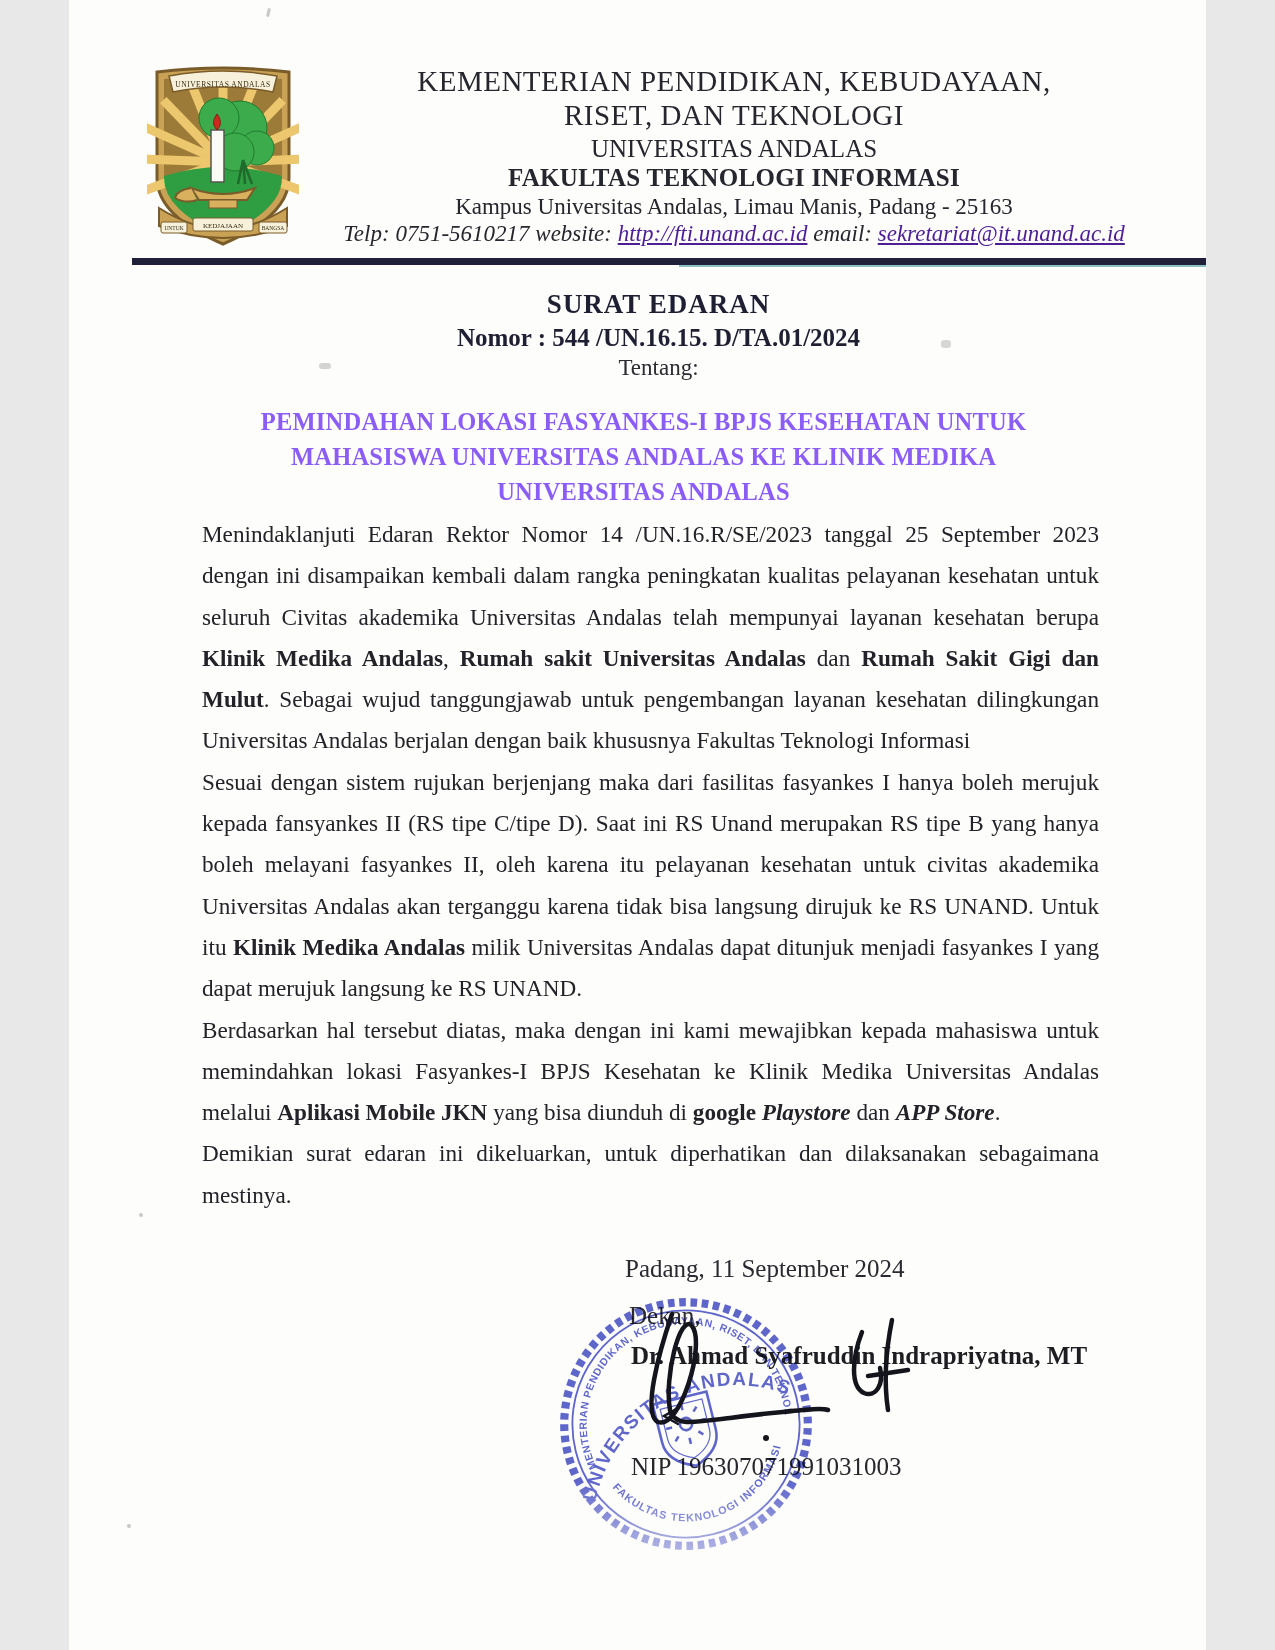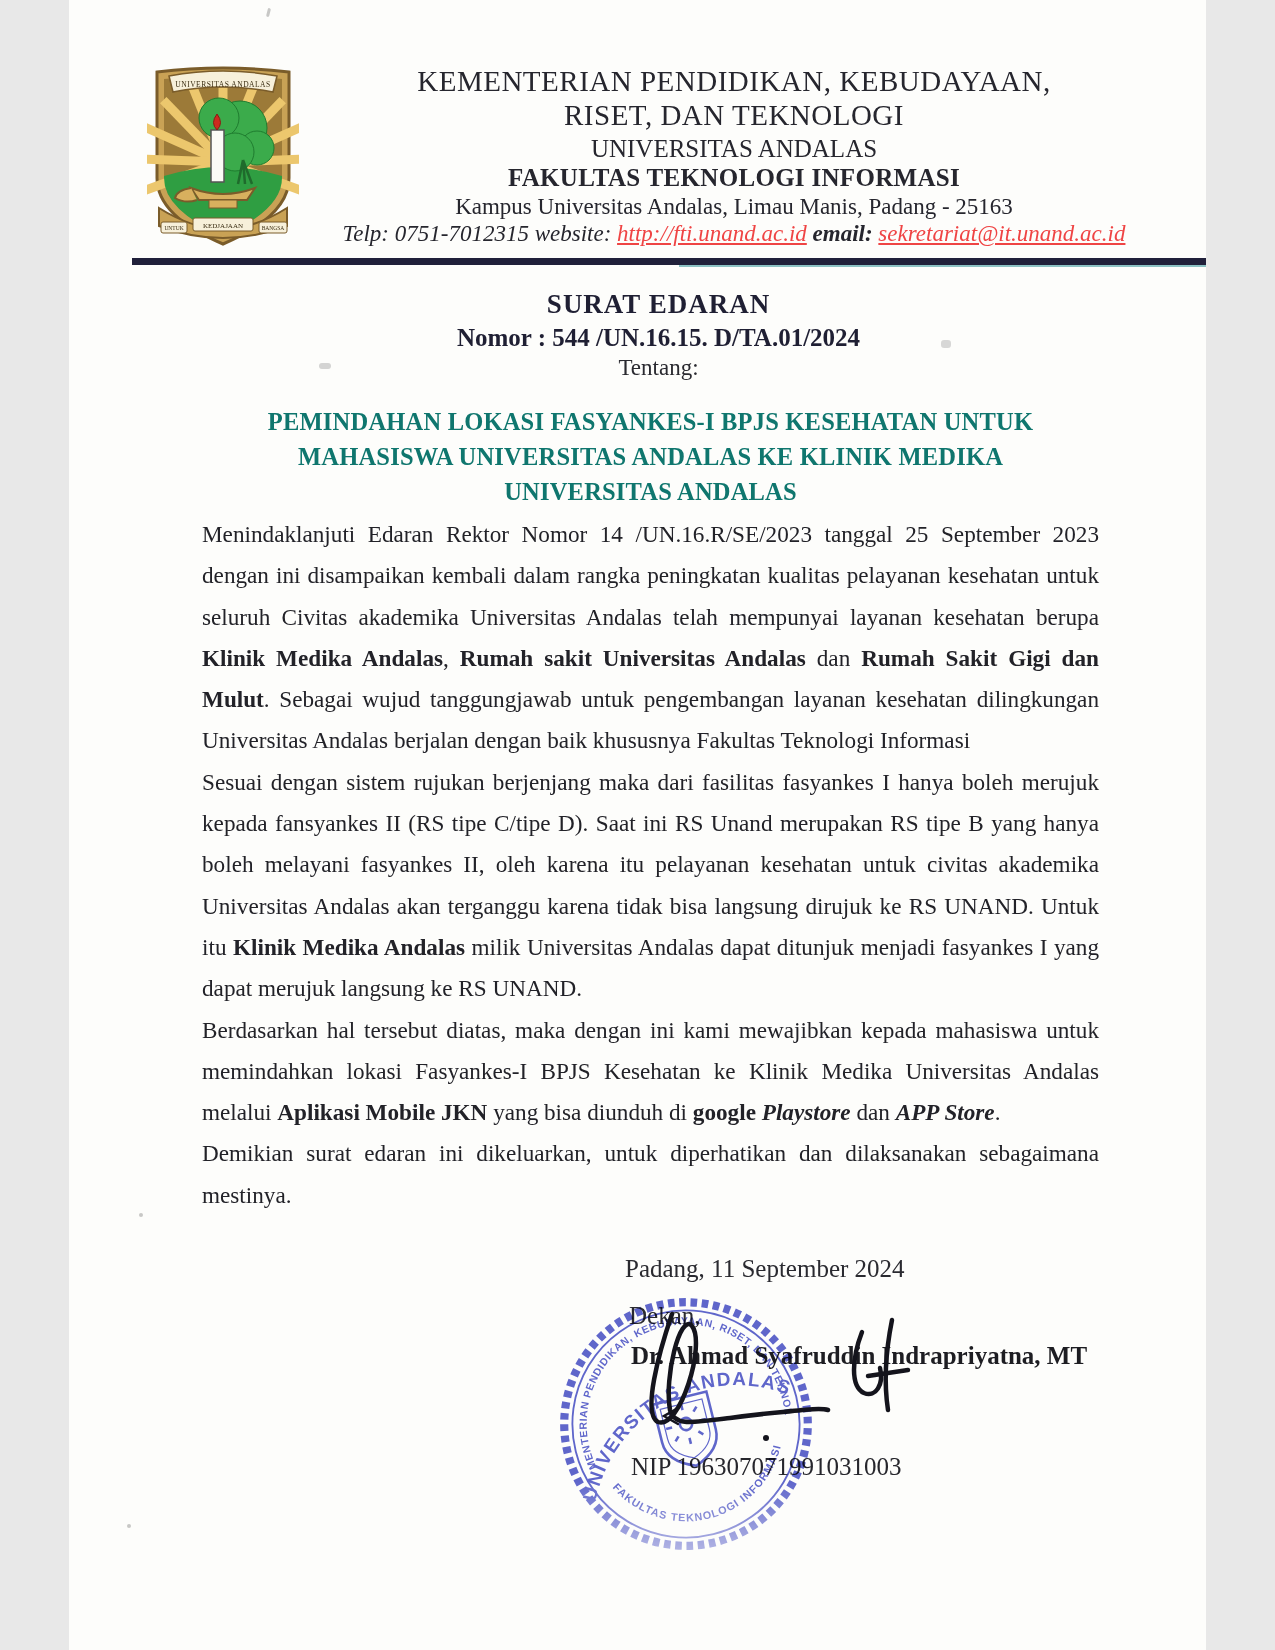--- a/index.html
+++ b/index.html
@@ -7,31 +7,31 @@
         font-family:"Liberation Serif",serif;color:#212126;overflow:hidden;}
 
   
   .logo{position:absolute;left:78px;top:60px;width:152px;height:190px;}
   .lh-text{position:absolute;left:250px;top:64px;width:830px;text-align:center;color:#26262e;}
   .lh-min{font-size:29px;line-height:34px;letter-spacing:.5px;}
   .lh-univ{font-size:25px;line-height:29px;margin-top:2px;}
   .lh-fac{font-size:25px;line-height:30px;font-weight:bold;letter-spacing:.3px;}
   .lh-addr{font-size:23px;line-height:27px;}
   .lh-contact{font-size:23px;line-height:27px;font-style:italic;}
-  .lh-link{color:#ef4444;text-decoration:underline;cursor:pointer;}
+  .lh-link{color:#4c1d95;text-decoration:underline;cursor:pointer;}
   .rule{position:absolute;left:63px;top:258px;width:1152px;height:7px;background:#20203a;}
   .rule-teal{position:absolute;left:610px;top:265px;width:605px;height:2px;background:#2e8f96;opacity:.55;}
 
   
   .title-block{position:absolute;left:141px;top:288px;width:897px;text-align:center;color:#1f1f33;}
   .t-main{font-size:27px;font-weight:bold;letter-spacing:1px;line-height:32px;}
   .t-num{font-size:25px;font-weight:bold;line-height:30px;margin-top:3px;}
   .t-about{font-size:23px;line-height:28px;margin-top:1px;color:#2a2a30;}
-  .subject{position:absolute;left:133px;top:404px;width:897px;text-align:center;
-           font-size:24.5px;font-weight:bold;line-height:35px;color:#0f766e;letter-spacing:.2px;}
+  .subject{position:absolute;left:126px;top:404px;width:897px;text-align:center;
+           font-size:24.5px;font-weight:bold;line-height:35px;color:#8b5cf6;letter-spacing:.2px;}
 
   
   .body-text{position:absolute;left:133px;top:514px;width:897px;
              font-size:23.2px;line-height:41.3px;text-align:justify;color:#222228;}
   .body-text p{margin:0;}
   .b{font-weight:bold;} .i{font-style:italic;}
 
   
   .place-date{position:absolute;left:556px;top:1255px;font-size:25px;color:#2a2a30;z-index:2;}
   .role{position:absolute;left:560px;top:1302px;font-size:25px;color:#2a2a30;z-index:2;}
@@ -96,24 +96,24 @@
     <text x="126" y="170" font-size="5.5" text-anchor="middle" fill="#3a2d12" font-family="Liberation Serif, serif">BANGSA</text>
   </svg>
 
   <div class="lh-text">
     <div class="lh-min">KEMENTERIAN PENDIDIKAN, KEBUDAYAAN,</div>
     <div class="lh-min">RISET, DAN TEKNOLOGI</div>
     <div class="lh-univ">UNIVERSITAS ANDALAS</div>
     <div class="lh-fac">FAKULTAS TEKNOLOGI INFORMASI</div>
     <div class="lh-addr">Kampus Universitas Andalas, Limau Manis, Padang -  25163</div>
     <div class="lh-contact">
-      <span>Telp: 0751-7012315</span>
+      <span>Telp: 0751-5610217</span>
       <span>website:</span>
       <span class="lh-link">http://fti.unand.ac.id</span>
-      <span style="font-weight:bold;">email:</span>
+      <span style="font-weight:normal;">email:</span>
       <span class="lh-link">sekretariat@it.unand.ac.id</span>
     </div>
   </div>
   <div class="rule"></div>
   <div class="rule-teal"></div>
 
   <div class="title-block">
     <div class="t-main">SURAT EDARAN</div>
     <div class="t-num">Nomor : 544 /UN.16.15. D/TA.01/2024</div>
     <div class="t-about">Tentang:</div>

